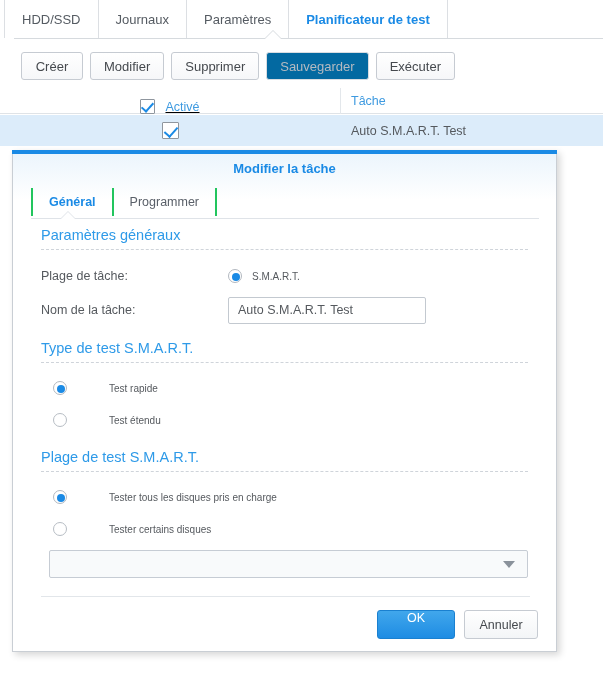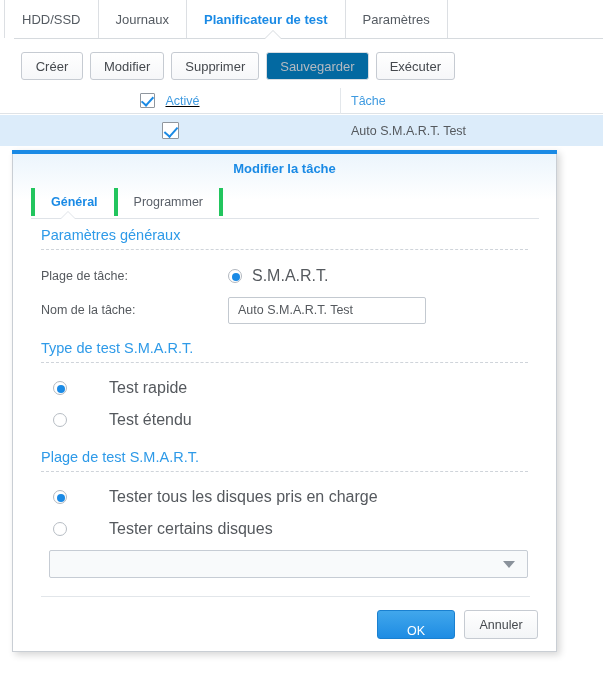--- a/index.html
+++ b/index.html
@@ -97,21 +97,21 @@
   .grid-header {
     position: absolute; left: 0; top: 88px;
     width: 603px; height: 26px;
     background: #ffffff;
     border-bottom: 1px solid #dfe3e7;
     display: flex;
     align-items: center;
   }
   .gh-col1 {
     width: 341px; height: 26px;
-    display: flex; align-items: center; justify-content: center;
+    display: flex; align-items: flex-end; justify-content: center;
     border-right: 1px solid #e3e7eb;
     gap: 10px;
     text-decoration: underline;
   }
   .gh-col2 {
     flex: 1; height: 26px;
     display: flex; align-items: center;
     padding-left: 10px;
   }
   .gh-text { font-size: 12.5px; color: #3e9ae0; }
@@ -192,21 +192,21 @@
 
   .dlg-tabs {
     position: absolute; left: 18px; top: 38px;
     display: flex; align-items: stretch; height: 28px;
   }
   .dtab {
     display: flex; align-items: center;
     padding: 0 16px;
     font-size: 12.5px;
     color: #5a6069;
-    border-left: 4px solid #22c55e;
+    border-left: 2px solid #22c55e;
     white-space: nowrap;
   }
   .dtab.active { color: #1a8ae5; font-weight: bold; }
   .dtab.cap { padding: 0; width: 0; }
 
   .dlg-tab-underline {
     position: absolute; left: 18px; top: 68px;
     width: 508px; height: 1px;
     background: #dfe3e8;
   }
@@ -269,21 +269,21 @@
   .radio.on { border-color: #b2b8bf; }
   .radio.on::after {
     content: "";
     position: absolute;
     left: 3px; top: 3px;
     width: 8px; height: 8px;
     border-radius: 50%;
     background: #1a8ae5;
   }
   .radio-text {
-    font-size: 16px;
+    font-size: 10px;
     color: #55595e;
     margin-left: 10px;
   }
 
   .txtinput {
     width: 198px; height: 27px;
     border: 1px solid #c3c9d0;
     background: #ffffff;
     border-radius: 2px;
     font-size: 12.5px;
@@ -331,21 +331,21 @@
     right: 18px; bottom: 12px;
     display: flex; gap: 9px;
   }
   .btn-ok {
     width: 78px; height: 29px;
     background: linear-gradient(#41a7ec, #1e8ce3);
     border: 1px solid #1a80d0;
     border-radius: 3px;
     color: #ffffff;
     font-size: 12.5px;
-    display: flex; align-items: flex-end; justify-content: center;
+    display: flex; align-items: flex-start; justify-content: center;
     cursor: pointer;
   }
   .btn-cancel {
     width: 74px; height: 29px;
     background: linear-gradient(#ffffff, #f3f5f7);
     border: 1px solid #c6cbd2;
     border-radius: 3px;
     color: #45494e;
     font-size: 12.5px;
     display: flex; align-items: center; justify-content: center;
@@ -357,25 +357,25 @@
 
 <div id="root">
 
   <div class="tabbar">
     <div class="tab">
       <span>HDD/SSD</span>
     </div>
     <div class="tab">
       <span>Journaux</span>
     </div>
+    <div class="tab">
+      <span>Paramètres</span>
+    </div>
     <div class="tab active">
       <span>Planificateur de test</span>
-    </div>
-    <div class="tab">
-      <span>Paramètres</span>
     </div>
     <div class="tab spacer-end"></div>
   </div>
   <div class="tabbar-underline"></div>
   <div class="tab-arrow-shadow"></div>
   <div class="tab-arrow"></div>
 
   <div class="toolbar">
     <div class="tbtn">
       <span>Créer</span>

